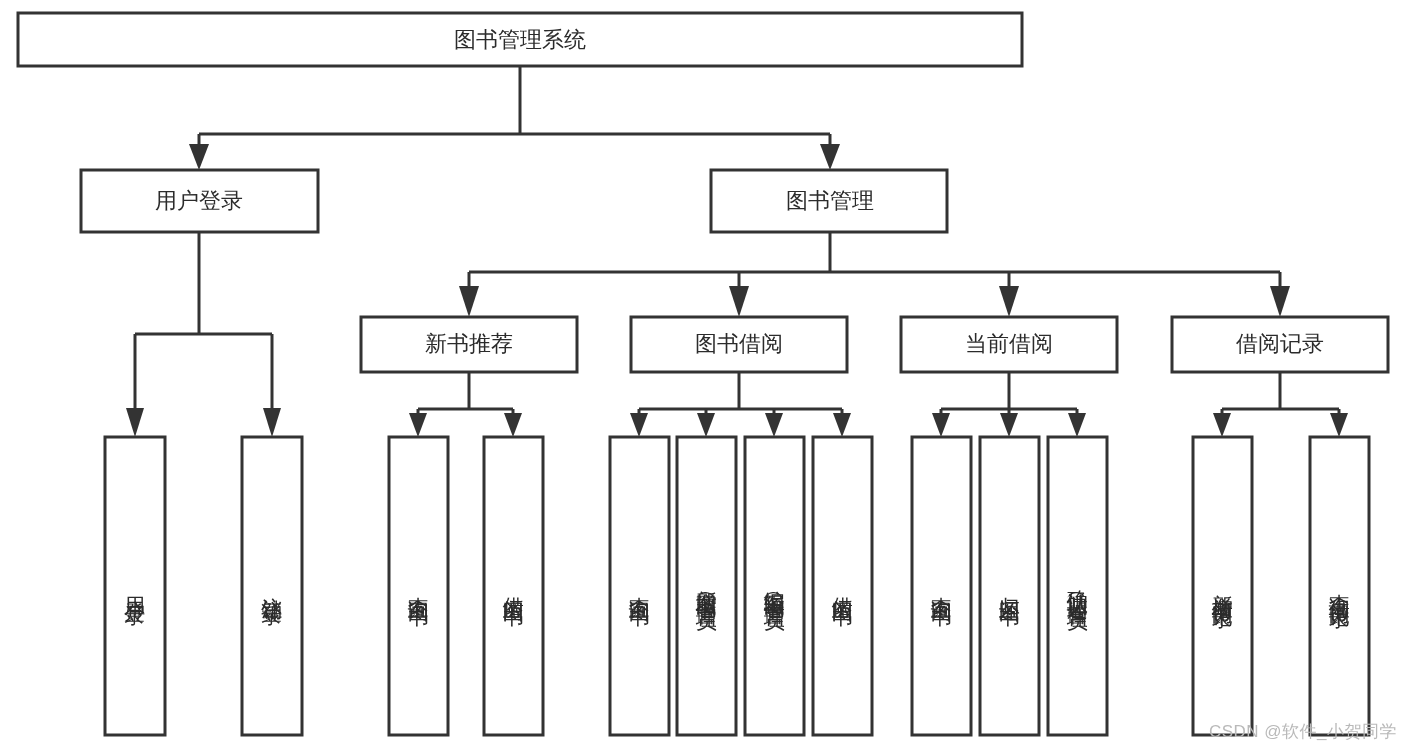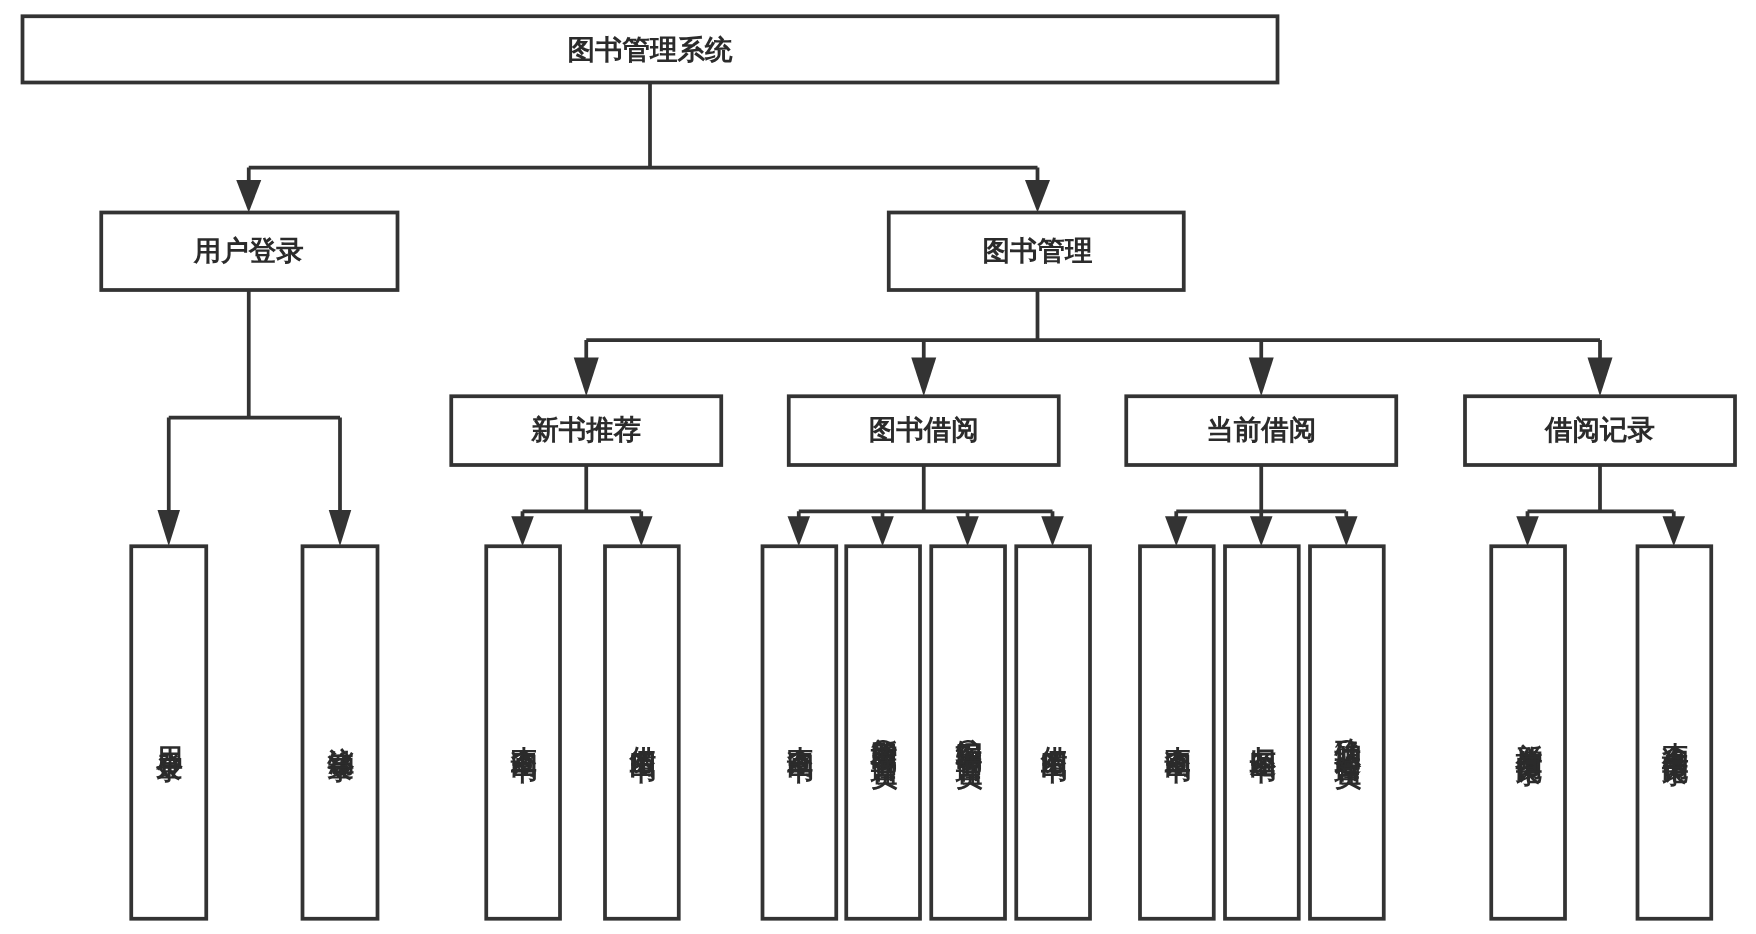--- a/index.html
+++ b/index.html
@@ -12,21 +12,20 @@
     height: 747px;
     font-family: "Liberation Sans", "DejaVu Sans", sans-serif;
     overflow: hidden;
     position: relative;
   }
   #diagram-root {
     position: relative;
     width: 1405px;
     height: 747px;
     background: #ffffff;
-    font-weight: bold;
   }
   svg.flow {
     position: absolute;
     left: 0;
     top: 0;
     width: 1405px;
     height: 747px;
   }
   .node-box {
     fill: #ffffff;
@@ -214,13 +213,14 @@
   <div class="node-label-v" style="left:610px; top:437px; width:59px; height:298px;">查询图书</div>
   <div class="node-label-v" style="left:677px; top:437px; width:59px; height:298px;">新增图书（管理员）</div>
   <div class="node-label-v" style="left:745px; top:437px; width:59px; height:298px;">编辑图书（管理员）</div>
   <div class="node-label-v" style="left:813px; top:437px; width:59px; height:298px;">借阅图书</div>
   <div class="node-label-v" style="left:912px; top:437px; width:59px; height:298px;">查询图书</div>
   <div class="node-label-v" style="left:980px; top:437px; width:59px; height:298px;">归还图书</div>
   <div class="node-label-v" style="left:1048px; top:437px; width:59px; height:298px;">确认归还（管理员）</div>
   <div class="node-label-v" style="left:1193px; top:437px; width:59px; height:298px;">新增借阅记录</div>
   <div class="node-label-v" style="left:1310px; top:437px; width:59px; height:298px;">查询借阅记录</div>
 
+  <div class="watermark">CSDN @软件_小贺同学</div>
 </div>
 
 </body></html>

